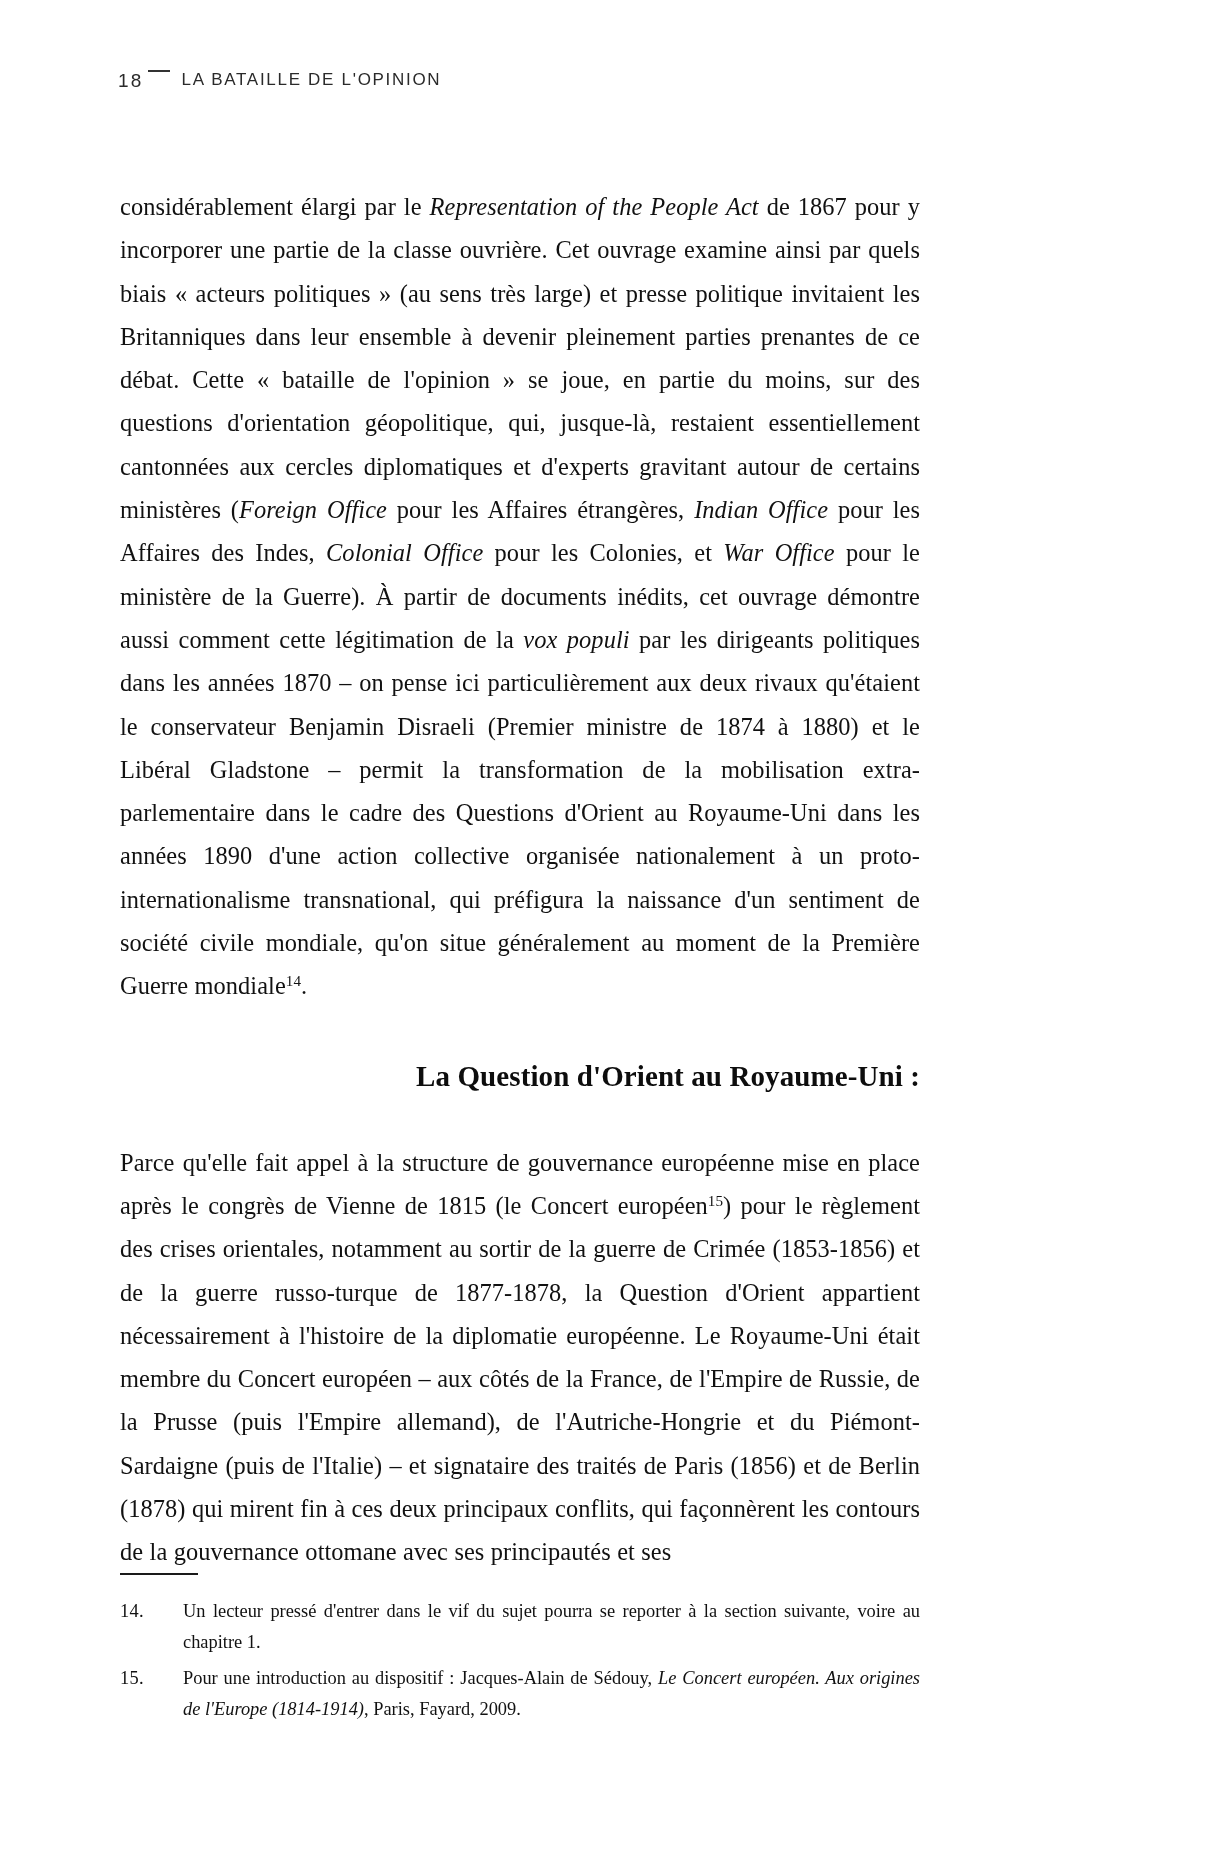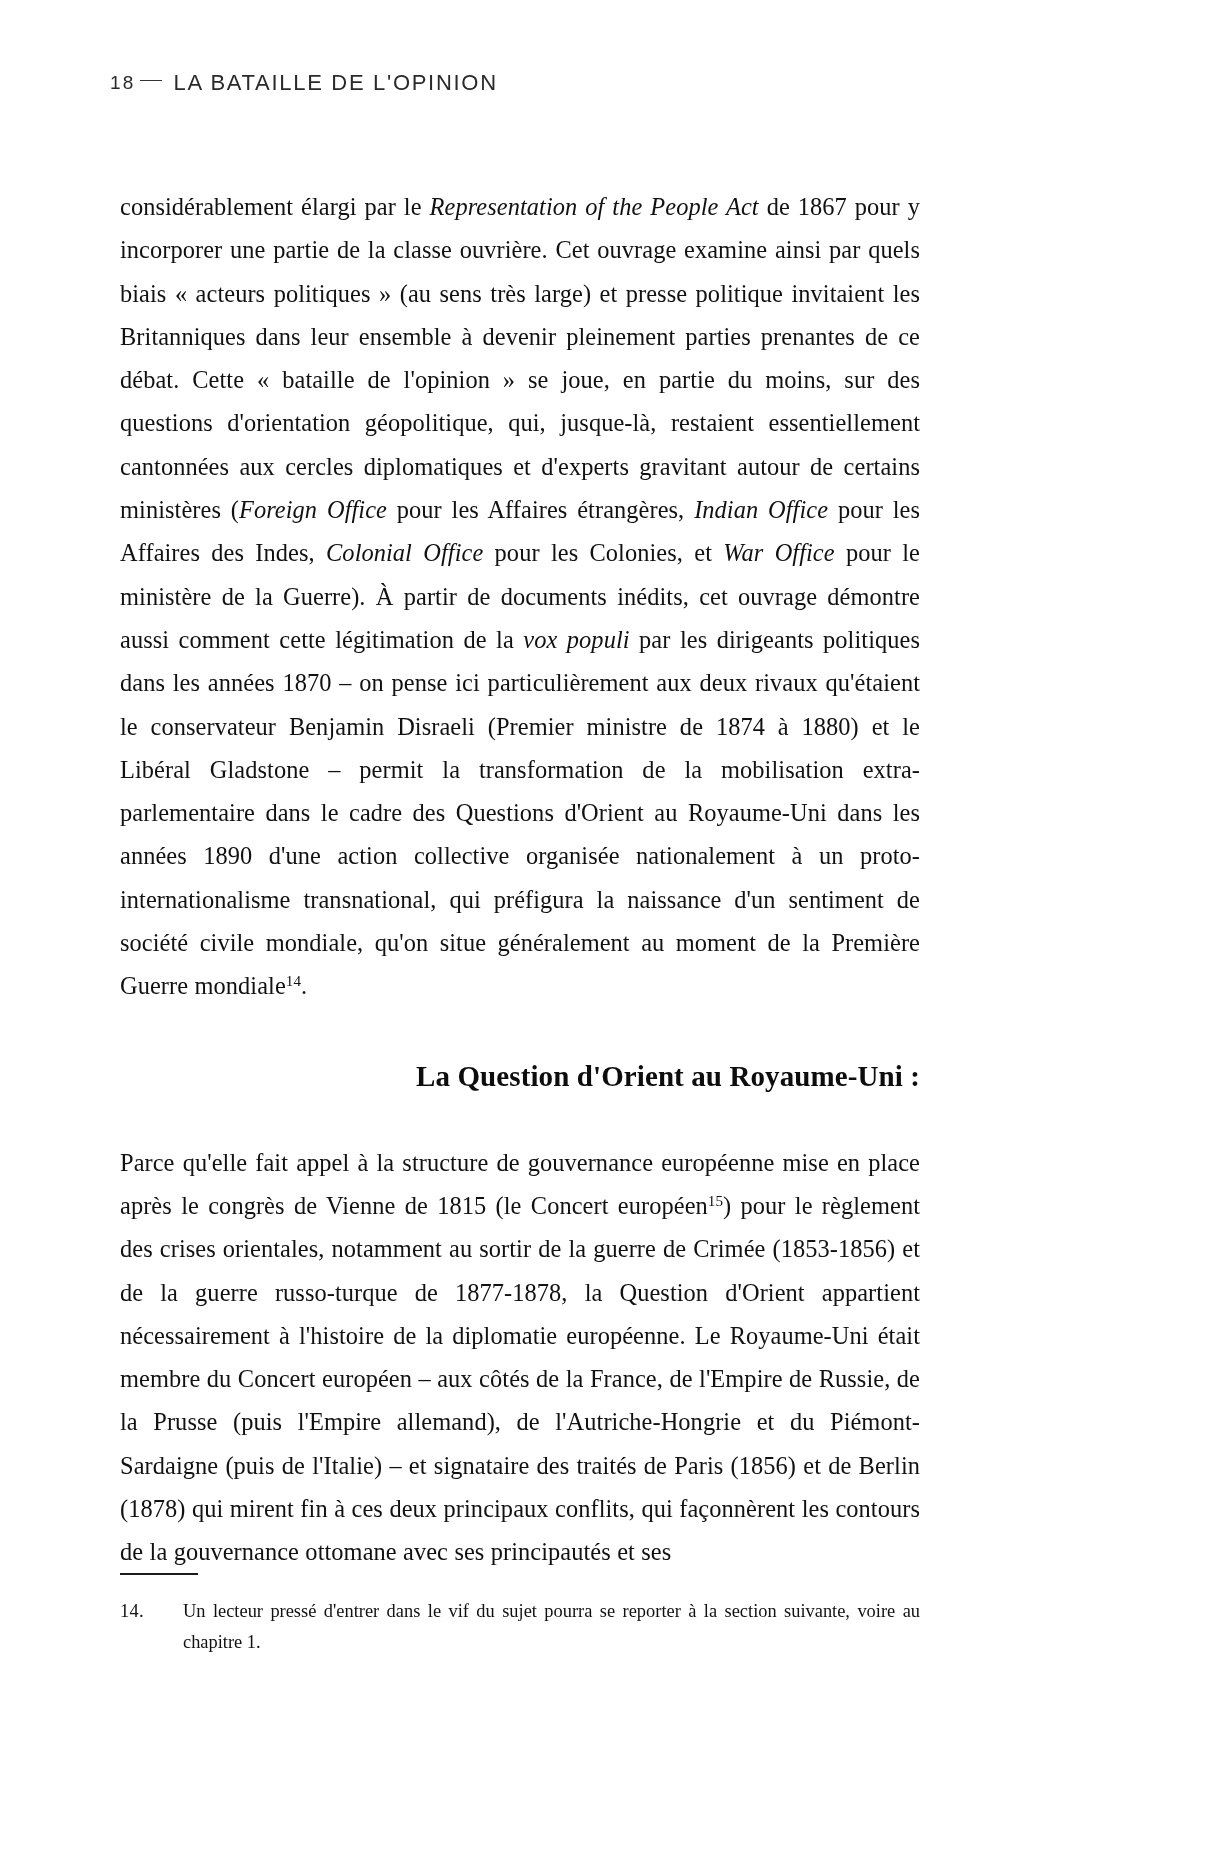--- a/index.html
+++ b/index.html
@@ -16,43 +16,43 @@
     width: 1221px;
     height: 1851px;
     background: #ffffff;
     overflow: hidden;
     box-sizing: border-box;
   }
 
   
   .running-head {
     position: absolute;
-    left: 110px;
+    left: 118px;
     top: 70px;
     display: flex;
-    align-items: center;
+    align-items: flex-start;
     font-family: "Liberation Sans", "DejaVu Sans", sans-serif;
     font-size: 17.5px;
     letter-spacing: 1.6px;
     color: #2a2a2a;
     white-space: nowrap;
   }
   .folio {
     font-size: 19px;
     letter-spacing: 2.2px;
   }
   .folio-rule {
     display: inline-block;
     width: 22px;
     height: 1.5px;
     background: #333;
     margin: 0 12px 5px 4px;
   }
   .head-title {
-    font-size: 22px;
+    font-size: 17px;
     letter-spacing: 1.7px;
   }
 
   
   .textblock {
     position: absolute;
     left: 120px;
     top: 185px;
     width: 800px;
   }
@@ -147,15 +147,19 @@
   </div>
 
   <div class="footnotes">
     <div class="fn-rule"></div>
 
     <div class="fn-item">
       <span class="fn-num">14.</span>
       <span class="fn-text"><span>Un lecteur pressé d'entrer dans le vif du sujet pourra se reporter à la section suivante, voire au chapitre 1.</span><i></i><span></span></span>
     </div>
 
+    <div class="fn-item">
+      <span class="fn-num">15.</span>
+      <span class="fn-text"><span>Pour une introduction au dispositif : Jacques-Alain de Sédouy, </span><i>Le Concert européen. Aux origines de l'Europe (1814-1914)</i><span>, Paris, Fayard, 2009.</span></span>
+    </div>
   </div>
 
 </div>
 
 </body></html>

